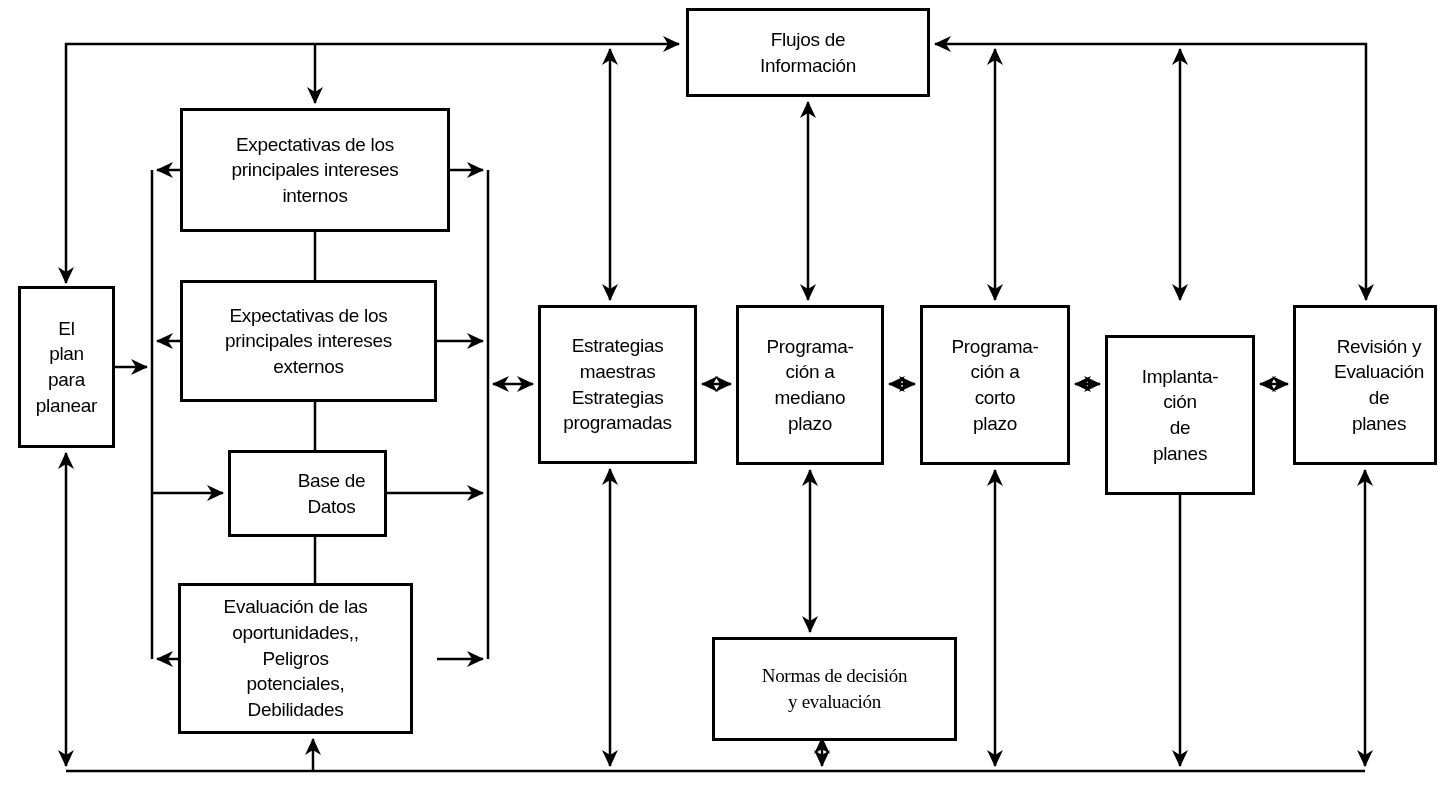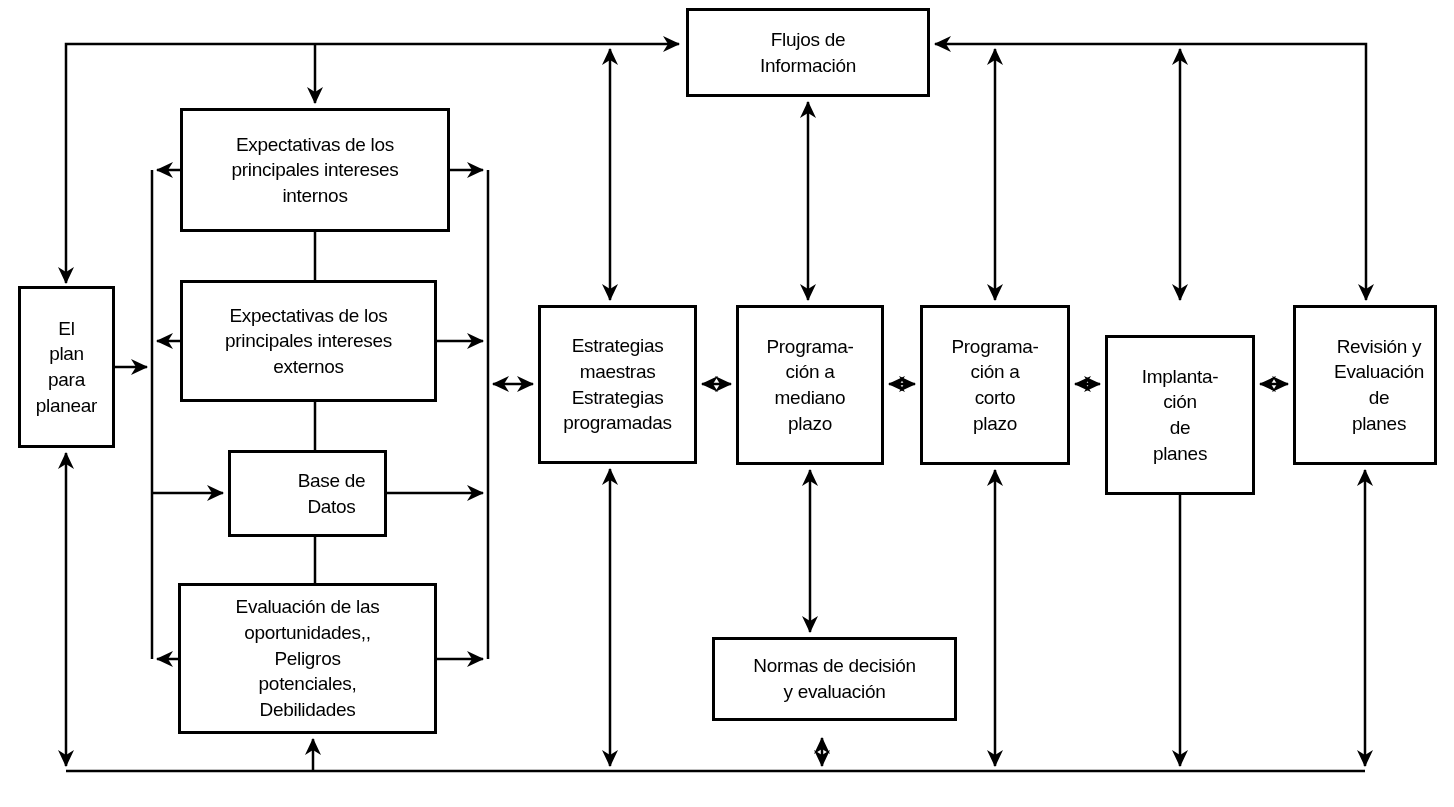--- a/index.html
+++ b/index.html
@@ -36,27 +36,27 @@
     font-size: 19px;
     line-height: 1.35;
     letter-spacing: -0.3px;
   }
   
   .b-flujos       { left: 686px;  top: 8px;   width: 244px; height: 89px; }
   .b-plan         { left: 18px;   top: 286px; width: 97px;  height: 162px; }
   .b-internos     { left: 180px;  top: 108px; width: 270px; height: 124px; }
   .b-externos     { left: 180px;  top: 280px; width: 257px; height: 122px; }
   .b-base         { left: 228px;  top: 450px; width: 159px; height: 87px; padding-left: 48px; }
-  .b-evaluacion   { left: 178px;  top: 583px; width: 259px; height: 151px; }
+  .b-evaluacion   { left: 178px;  top: 583px; width: 235px; height: 151px; }
   .b-estrategias  { left: 538px;  top: 305px; width: 159px; height: 159px; }
   .b-mediano      { left: 736px;  top: 305px; width: 148px; height: 160px; }
   .b-corto        { left: 920px;  top: 305px; width: 150px; height: 160px; }
   .b-implantacion { left: 1105px; top: 305px; width: 150px; height: 160px; margin-top: 30px; }
   .b-revision     { left: 1293px; top: 305px; width: 144px; height: 160px; padding-left: 28px; }
-  .b-normas       { left: 712px;  top: 637px; width: 245px; height: 84px; }
+  .b-normas       { left: 712px;  top: 637px; width: 245px; height: 104px; font-family: Liberation Serif, serif; }
 </style>
 </head>
 <body>
 
 <div class="canvas">
 
   <svg class="connectors" width="1454" height="807" viewBox="0 0 1454 807">
     <defs>
       <marker id="ah" markerUnits="userSpaceOnUse" markerWidth="18" markerHeight="16" refX="16" refY="8" orient="auto-start-reverse">
         <path d="M 0 0 L 17 8 L 0 16 L 5 8 Z" fill="#000000"></path>

